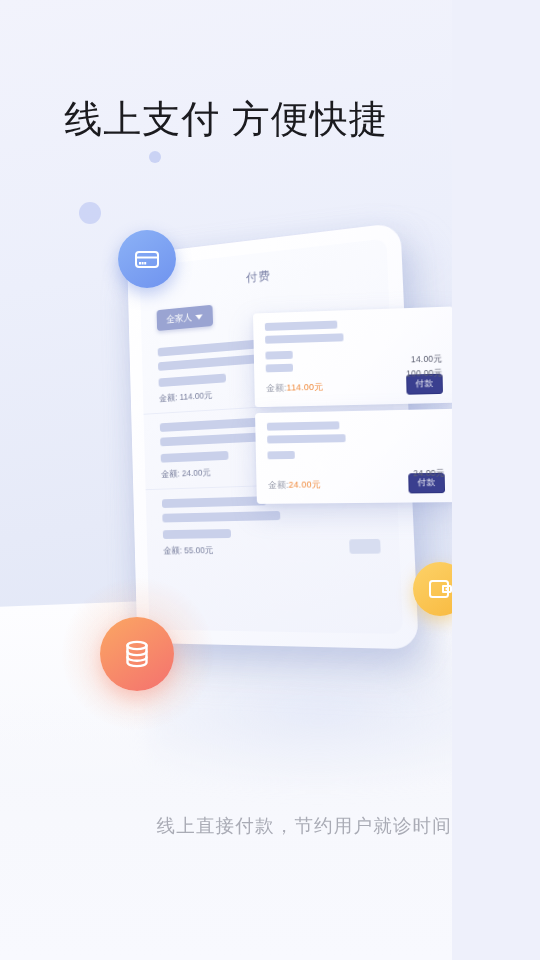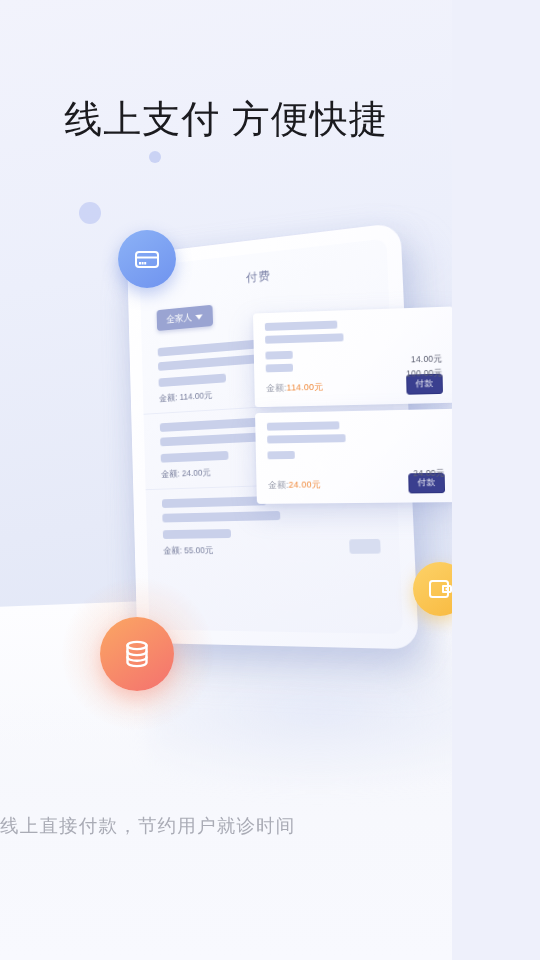--- a/index.html
+++ b/index.html
@@ -30,21 +30,21 @@
   }
   
   .bubble{position:absolute;border-radius:50%;}
   
   .title{
     position:absolute;left:0;right:0;top:94px;text-align:center;
     font-size:38px;letter-spacing:1px;color:#1b1b1f;font-weight:400;
     white-space:nowrap;
   }
   .caption{
-    position:absolute;left:0;right:0;top:813px;text-align:left;
+    position:absolute;left:0;right:0;top:813px;text-align:right;
     font-size:18.5px;color:#a9abb5;letter-spacing:1.2px;white-space:nowrap;
   }
   
   .phone-wrap{
     position:absolute;left:120px;top:236px;width:300px;height:420px;
     transform:perspective(760px) rotateY(-15deg) rotateZ(-2.6deg) rotateX(2deg);
     transform-style:preserve-3d;
   }
   .phone-shadow{
     position:absolute;left:14px;top:22px;width:290px;height:410px;

